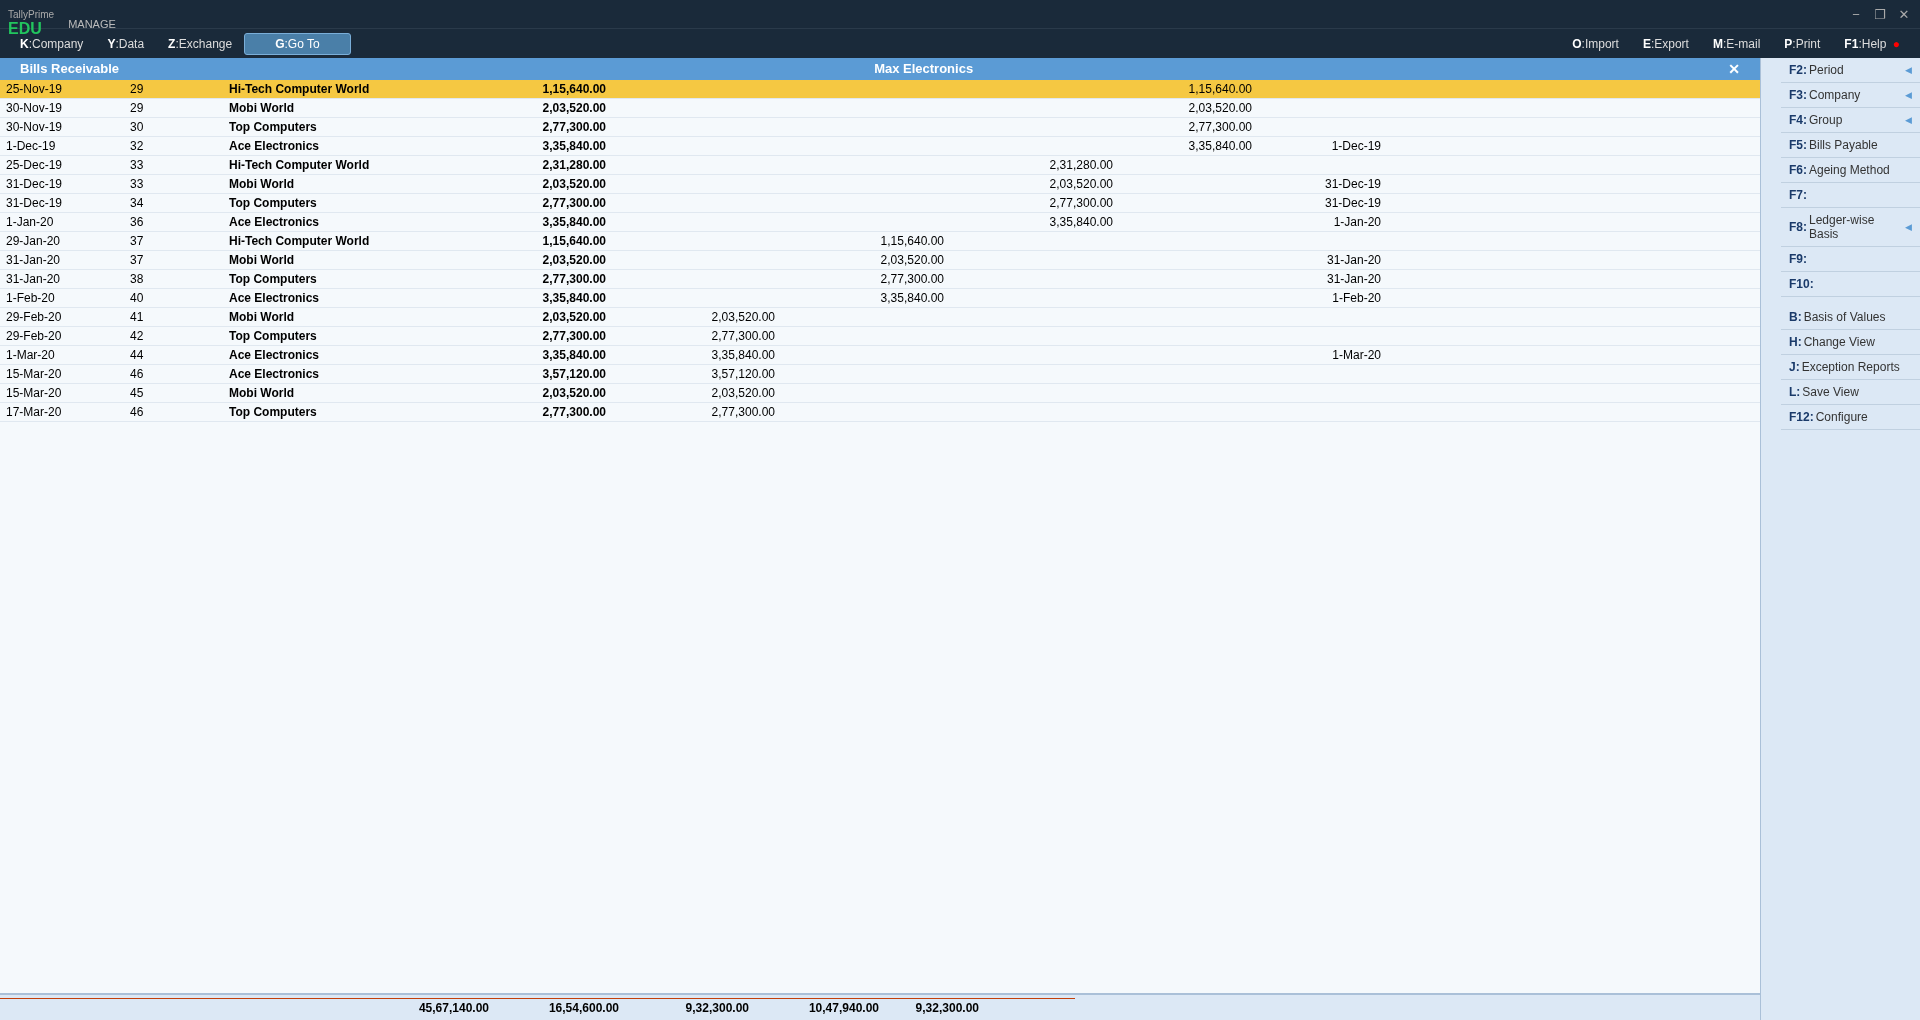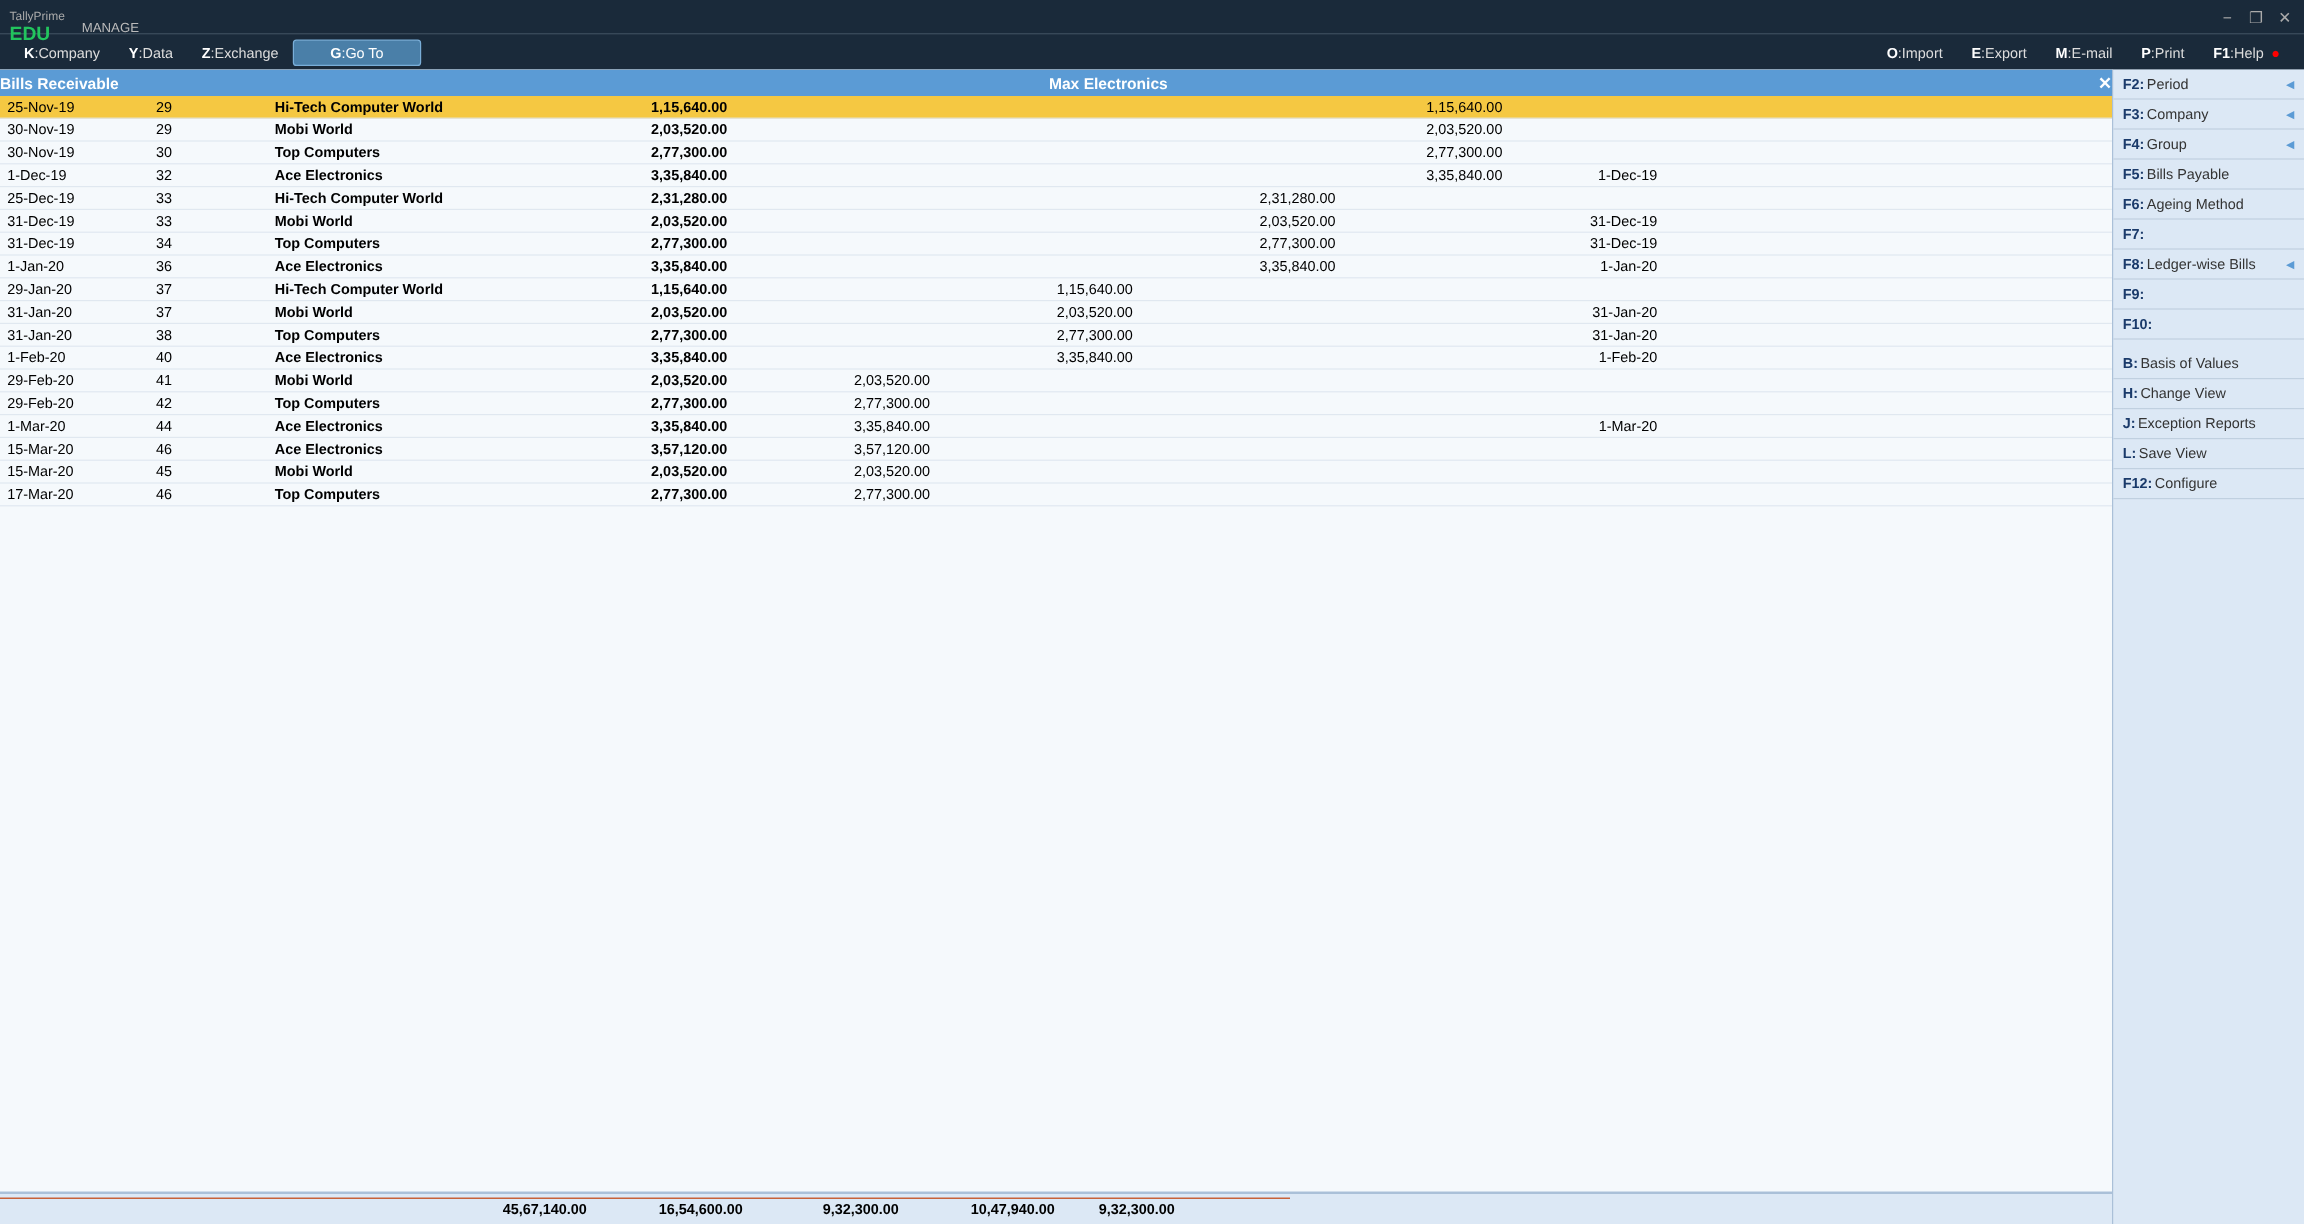--- a/index.html
+++ b/index.html
@@ -102,24 +102,24 @@
       background: #f0f4f8;
       display: flex;
       flex-direction: column;
       overflow: hidden;
     }
 
     
     #report-header {
       background: #5b9bd5;
       color: white;
-      padding: 3px 0;
+      padding: 3px 20px;
       display: flex;
       justify-content: space-between;
-      align-items: center;
+      align-items: flex-start;
       font-size: 13px;
       font-weight: bold;
     }
 
     
     #group-bar {
       background: #dce8f5;
       padding: 3px 8px;
       display: flex;
       justify-content: space-between;
@@ -196,20 +196,21 @@
     .tf-cell.left { text-align: left; }
 
     
     #right-sidebar {
       width: 160px;
       background: #dce8f5;
       border-left: 1px solid #aac0d8;
       display: flex;
       flex-direction: column;
       overflow: hidden;
+      padding-left: 20px;
     }
     .sidebar-item {
       padding: 5px 8px;
       font-size: 12px;
       cursor: pointer;
       border-bottom: 1px solid #c0d0e0;
       color: #333;
       display: flex;
       align-items: center;
     }
@@ -525,21 +526,21 @@
       <div class="sidebar-item">
         <span class="key">F6:</span>
         <span>Ageing Method</span>
       </div>
       <div class="sidebar-item disabled">
         <span class="key">F7:</span>
         <span></span>
       </div>
       <div class="sidebar-item">
         <span class="key">F8:</span>
-        <span>Ledger-wise Bills</span>
+        <span>Ledger-wise Basis</span>
         <span style="margin-left:auto;font-size:9px;color:#5b9bd5;">◀</span>
       </div>
       <div class="sidebar-item disabled">
         <span class="key">F9:</span>
         <span></span>
       </div>
       <div class="sidebar-item disabled">
         <span class="key">F10:</span>
         <span></span>
       </div>

